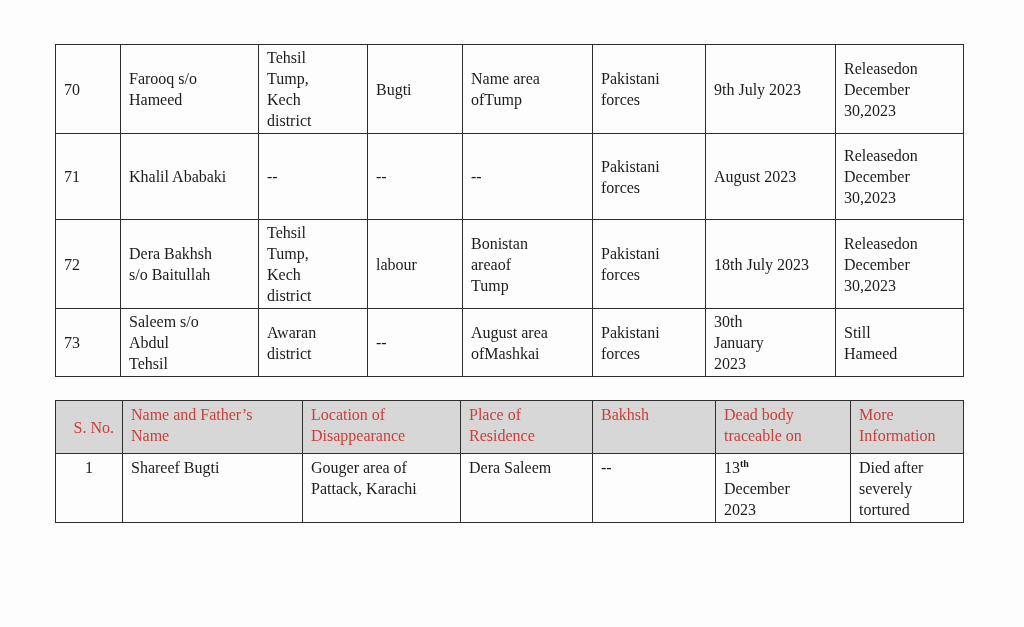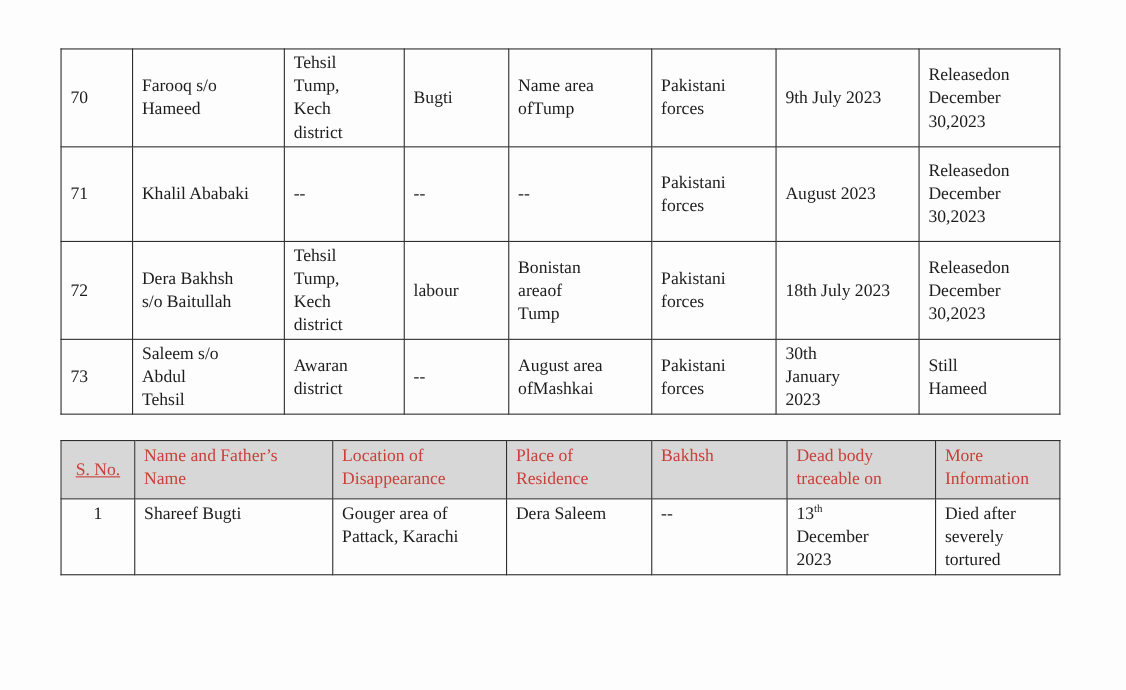--- a/index.html
+++ b/index.html
@@ -35,29 +35,28 @@
   
   #deadbody-table{top:400px;}
   #deadbody-table th{
     background:#d7d7d7;
     color:#c9403a;
     vertical-align:top;
     padding-top:3px;
   }
   #deadbody-table th.sno{
     vertical-align:middle;
-    text-align:center;
-    text-decoration:underline;
+    text-align:right;
   }
   #deadbody-table td{
     vertical-align:top;
     padding-top:3px;
   }
   #deadbody-table td.num{text-align:center;}
-  sup{font-size:10px;line-height:0;}
+  sup{font-size:10px;line-height:0;font-weight:bold;}
   .block{display:block;white-space:pre-line;}
 </style>
 </head>
 <body>
 
 <table id="missing-table">
   <colgroup>
     <col style="width:65px">
       <col style="width:138px">
       <col style="width:109px">

